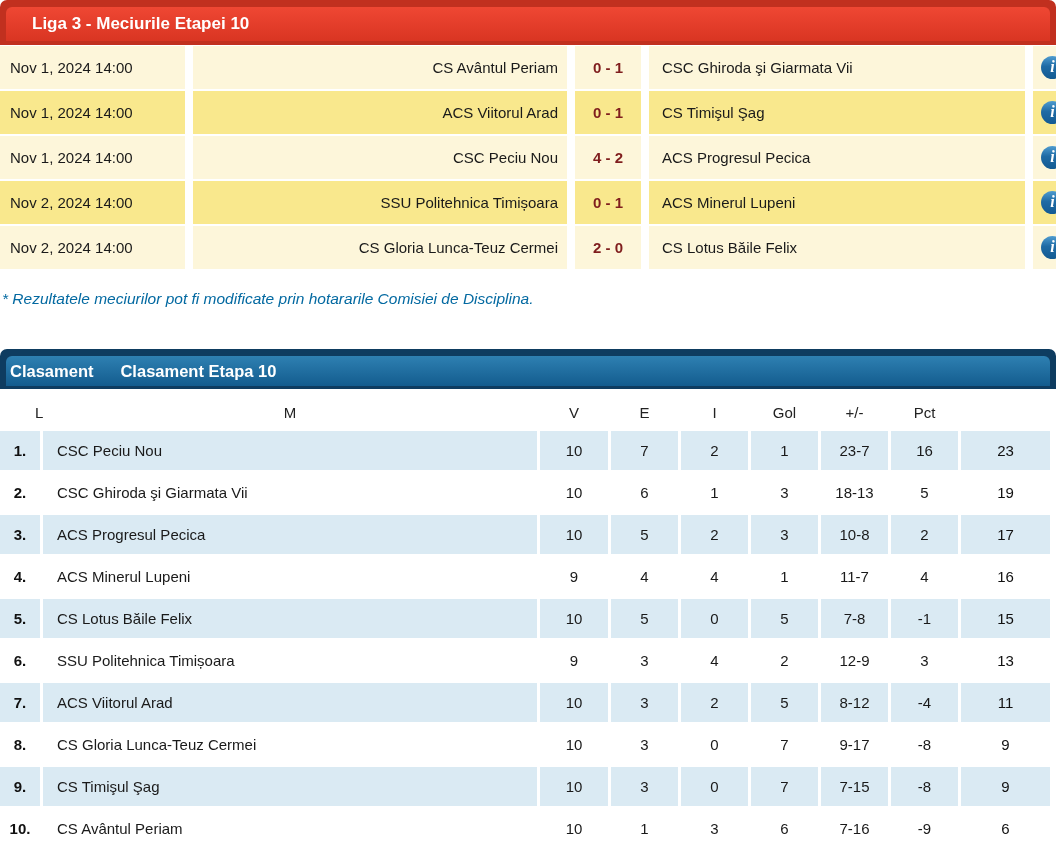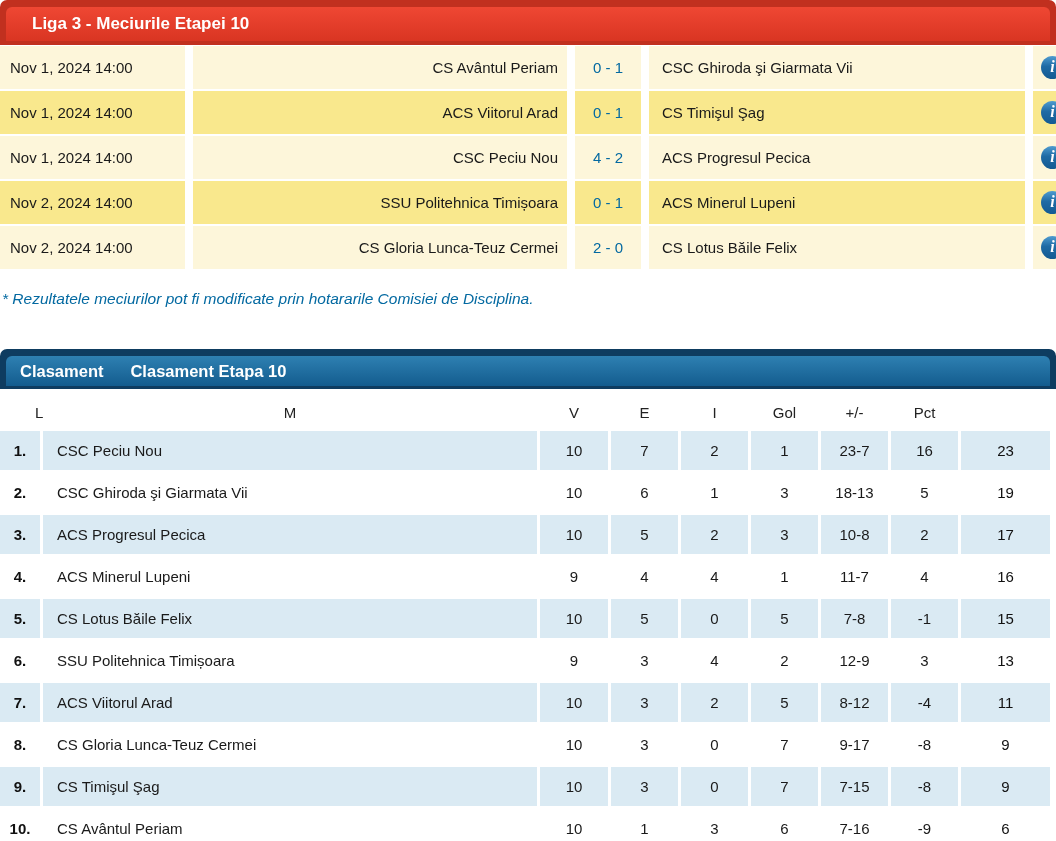--- a/index.html
+++ b/index.html
@@ -34,21 +34,21 @@
     grid-template-columns: 185px 374px 66px 376px 39px;
     column-gap: 8px;
     height: 43px;
     margin-bottom: 2px;
   }
   .fixture-row > div { display: flex; align-items: center; font-size: 15px; }
   .row-cream > div { background: #fdf6da; }
   .row-yellow > div { background: #f9e88d; }
   .cell-date  { padding-left: 10px; }
   .cell-home  { justify-content: flex-end; padding-right: 9px; text-align: right; }
-  .cell-score { justify-content: center; font-weight: normal; color: #0369a1; }
+  .cell-score { justify-content: center; font-weight: bold; color: #7f1d1d; }
   .cell-away  { padding-left: 13px; }
   .cell-info  { justify-content: center; }
 
   .info-icon {
     width: 23px; height: 23px; border-radius: 50%;
     background: linear-gradient(#4f9cd0 0%, #1f6ba5 45%, #135a92 100%);
     display: flex; align-items: center; justify-content: center;
     cursor: pointer; flex: 0 0 auto;
   }
   .info-icon span {
@@ -71,21 +71,21 @@
     width: 1056px; height: 40px;
     margin-top: 41px;
     background: #0e3c60;
     border-radius: 7px 7px 0 0;
   }
   .bar-inner-blue {
     position: absolute; left: 6px; right: 6px; top: 7px; bottom: 3px;
     background: linear-gradient(#2e80b2, #135c8e);
     border-radius: 6px 6px 0 0;
     display: flex; align-items: center;
-    padding-left: 14px;
+    padding-left: 4px;
     color: #ffffff; font-size: 16.5px; font-weight: bold;
   }
   .bar-inner-blue .title-right { margin-left: 27px; }
 
   
   .standings { width: 1056px; margin-top: 5px; }
   .standings-grid {
     display: grid;
     grid-template-columns: 40px 494px 68px 67px 67px 67px 67px 67px 89px;
     column-gap: 3px;

